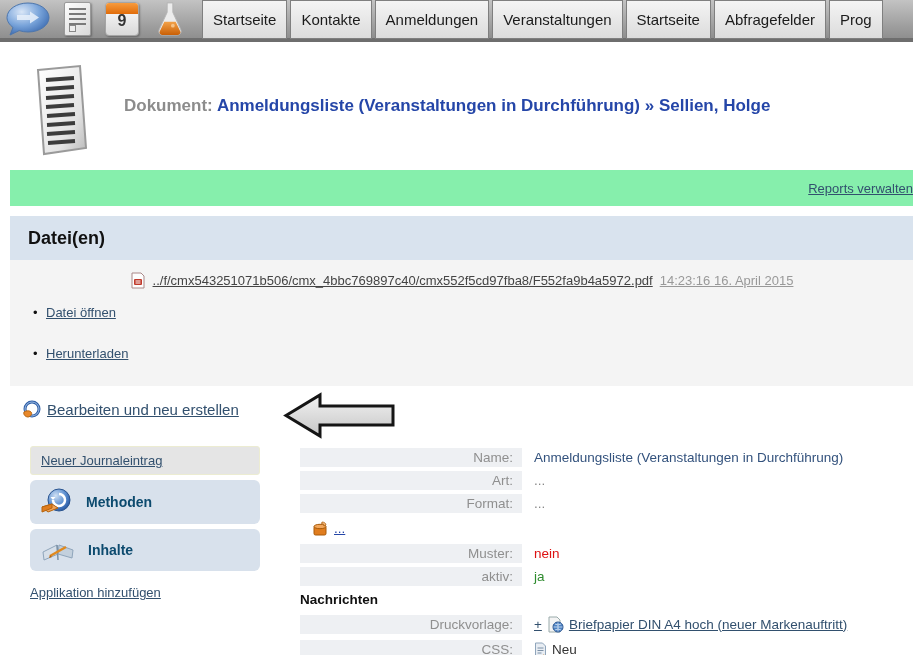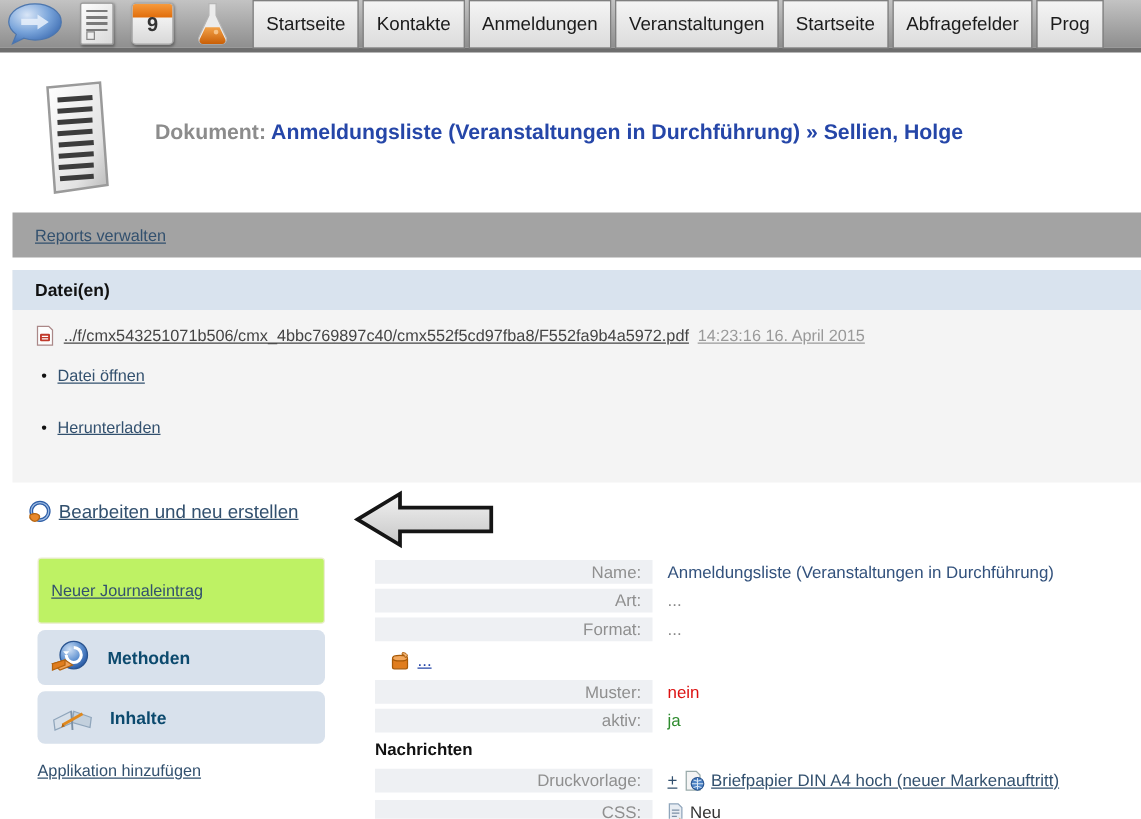--- a/index.html
+++ b/index.html
@@ -39,47 +39,47 @@
   
   .bigdoc{position:absolute;left:28px;top:64px;}
   .page-title{
     position:absolute;left:124px;top:96px;right:0;
     font-size:17px;font-weight:bold;white-space:nowrap;overflow:hidden;
   }
   .page-title .lbl{color:#8c8c8c;}
   .page-title .t-link{color:#2546a8;}
   
   .reports-bar{
-    position:absolute;left:10px;top:170px;right:0;height:36px;background:#a3a3a3;
-    display:flex;align-items:center;padding-left:18px;box-sizing:border-box;
+    position:absolute;left:10px;top:170px;right:0;height:36px;background:#86efac;
+    display:flex;align-items:center;padding-left:18px;box-sizing:border-box;justify-content:flex-end;
   }
   a.dlink{color:#32506e;text-decoration:underline;cursor:pointer;}
   a.blink{color:#2546a8;text-decoration:underline;cursor:pointer;}
   
   .files-panel{
     position:absolute;left:10px;top:216px;right:0;height:170px;background:#f4f4f4;
   }
   .files-header{
-    height:32px;background:#d9e3ee;display:flex;align-items:center;
-    padding-left:18px;font-size:14px;font-weight:bold;color:#111;
-  }
-  .file-row{display:flex;align-items:center;gap:7px;padding:12px 18px 0;}
+    height:44px;background:#d9e3ee;display:flex;align-items:center;
+    padding-left:18px;font-size:18px;font-weight:bold;color:#111;
+  }
+  .file-row{display:flex;align-items:center;gap:7px;padding:12px 18px 0;justify-content:center;}
   .file-row a{font-size:13px;}
   .file-ts{color:#999;text-decoration:underline;}
   .file-actions{margin:16px 0 0;padding:0 0 0 36px;list-style:none;}
   .file-actions li{margin-bottom:26px;position:relative;}
   .file-actions li:before{content:"•";position:absolute;left:-13px;color:#111;}
   
   .edit-row{position:absolute;left:22px;top:400px;display:flex;align-items:center;gap:6px;font-size:15px;}
   .annot-arrow{position:absolute;left:283px;top:392px;}
   
   .sidebar{position:absolute;left:30px;top:446px;width:230px;}
   .journal-box{
-    background:#bef264;border:1px solid #ececd2;border-radius:3px;
-    padding:18px 10px;margin-bottom:5px;
+    background:#e5e5e5;border:1px solid #ececd2;border-radius:3px;
+    padding:6px 10px;margin-bottom:5px;
   }
   .side-btn{
     background:#d8e1ec;border-radius:6px;padding:7px 10px;margin-bottom:5px;
     display:flex;align-items:center;gap:12px;cursor:pointer;min-height:32px;box-sizing:border-box;
   }
   .side-btn .btn-label{font-weight:bold;font-size:14px;color:#0c4a6e;}
   .addapp{margin-top:14px;}
   
   .details{position:absolute;left:300px;top:446px;right:0;font-size:13.5px;}
   .drow{display:flex;align-items:center;margin-bottom:1px;min-height:22px;}

